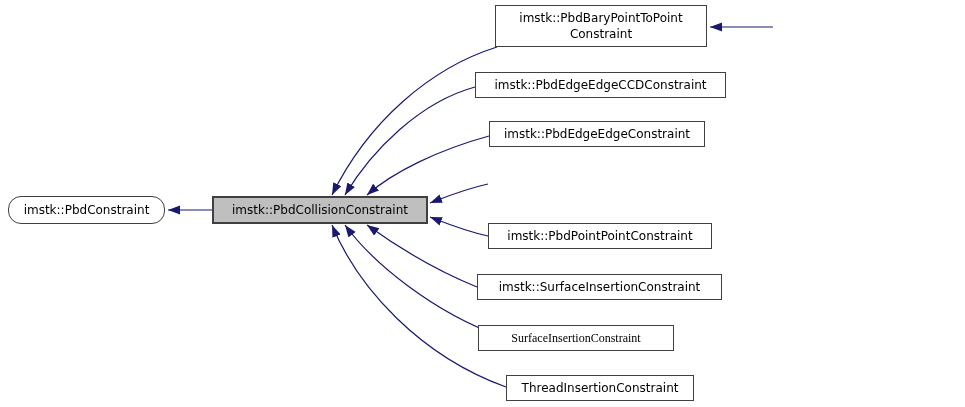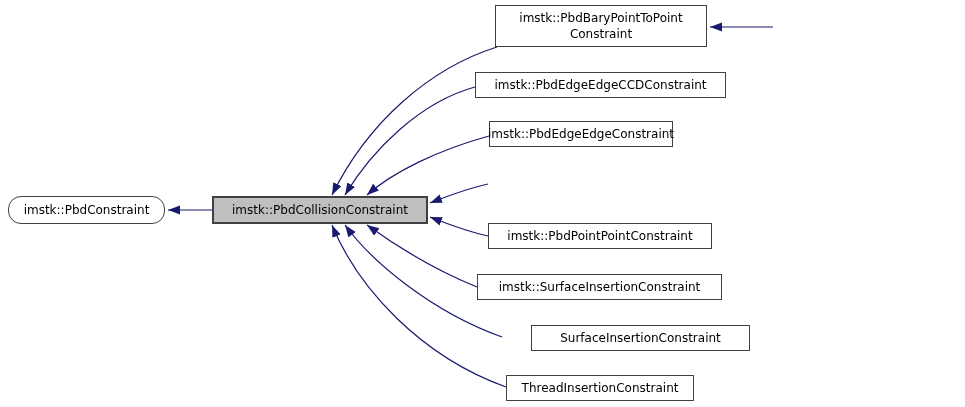--- a/index.html
+++ b/index.html
@@ -41,25 +41,25 @@
     background: var(--focus-fill, #bfbfbf);
     border-width: 2px;
     cursor: default;
   }
   
   #n-base        { left: 8px;   top: 196px; width: 157px; height: 28px; border-radius: 13px; }
   #n-focus       { left: 212px; top: 196px; width: 216px; height: 28px; }
   #n-bary        { left: 495px; top: 5px;   width: 212px; height: 42px; }
   #n-rigidbary   { left: 773px; top: 5px;   width: 187px; height: 42px; }
   #n-eeccd       { left: 475px; top: 72px;  width: 251px; height: 26px; }
-  #n-ee          { left: 489px; top: 121px; width: 184px; height: 26px; }
+  #n-ee          { left: 489px; top: 121px; width: 216px; height: 26px; }
   #n-pe          { left: 488px; top: 172px; width: 224px; height: 26px; }
   #n-pp          { left: 488px; top: 223px; width: 224px; height: 26px; }
   #n-pt          { left: 477px; top: 274px; width: 245px; height: 26px; }
-  #n-si          { left: 531px; top: 325px; width: 219px; height: 26px; }
+  #n-si          { left: 478px; top: 325px; width: 196px; height: 26px; font-family: Liberation Serif, serif; }
   #n-ti          { left: 506px; top: 375px; width: 188px; height: 26px; }
 </style>
 </head>
 <body>
 
 <div class="canvas">
 
   <svg class="edges" viewBox="0 0 965 407" xmlns="http://www.w3.org/2000/svg">
     <defs>
       <marker id="arw" markerUnits="userSpaceOnUse" markerWidth="13" markerHeight="10" refX="12" refY="4.5" orient="auto">

